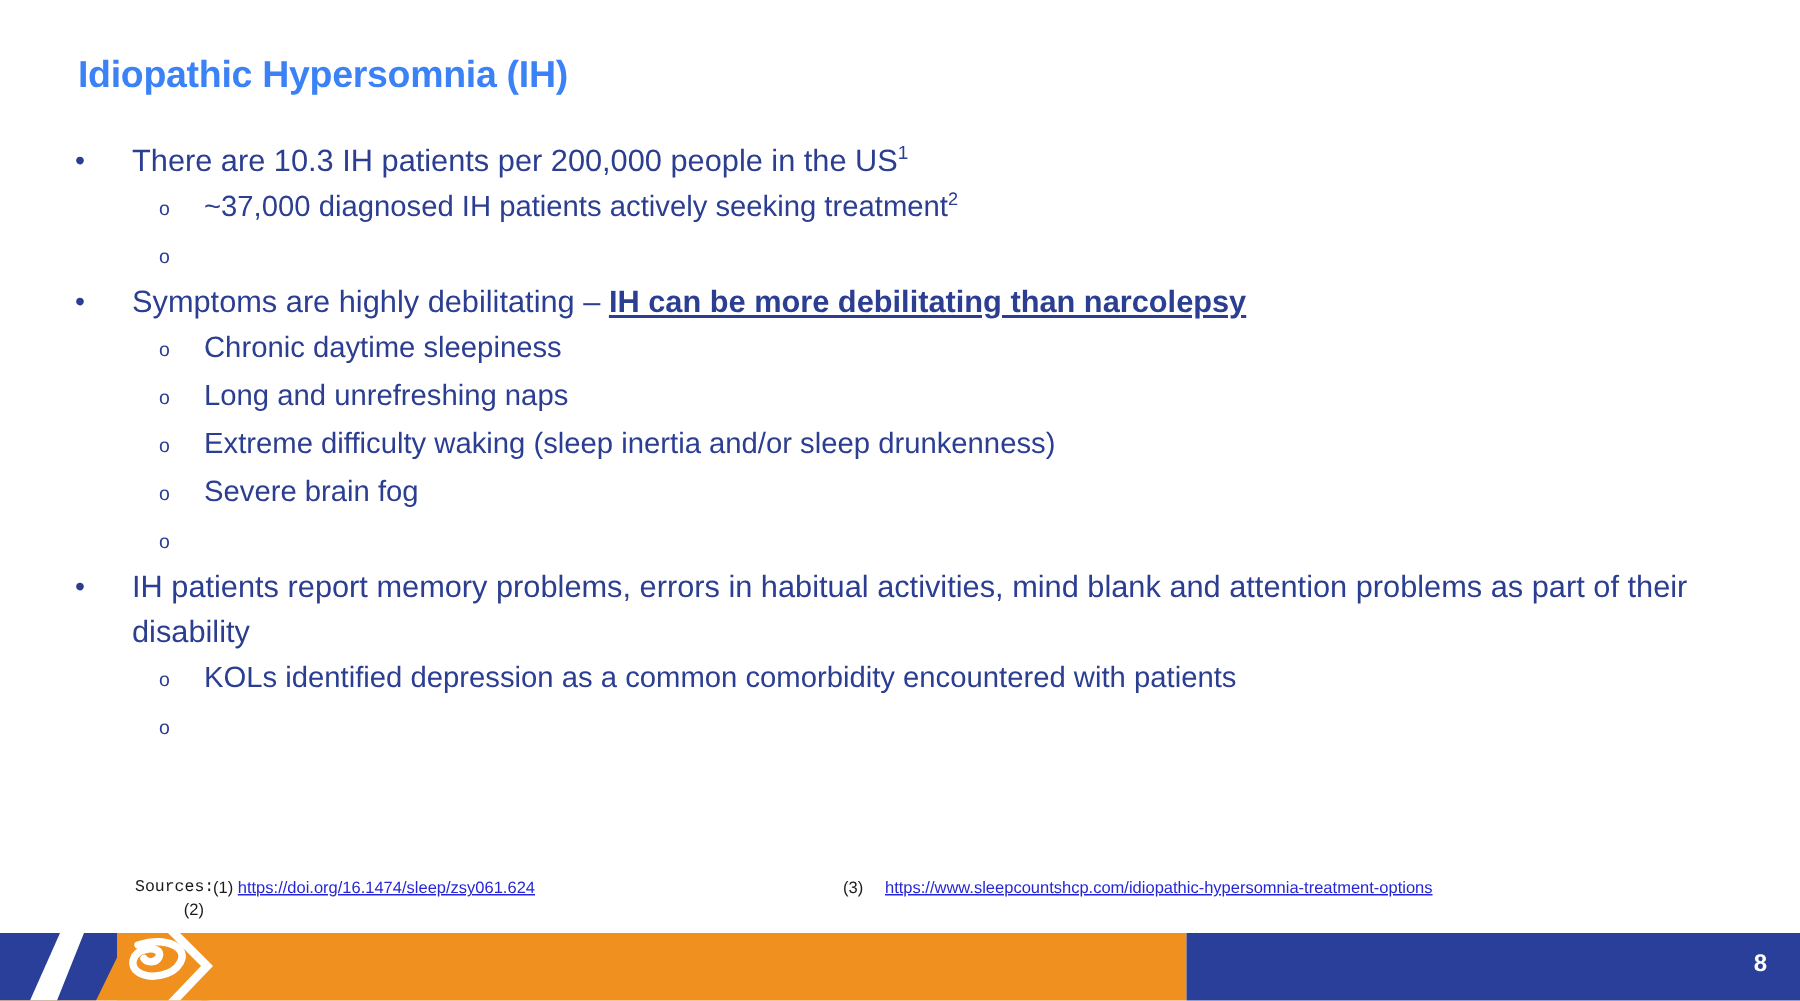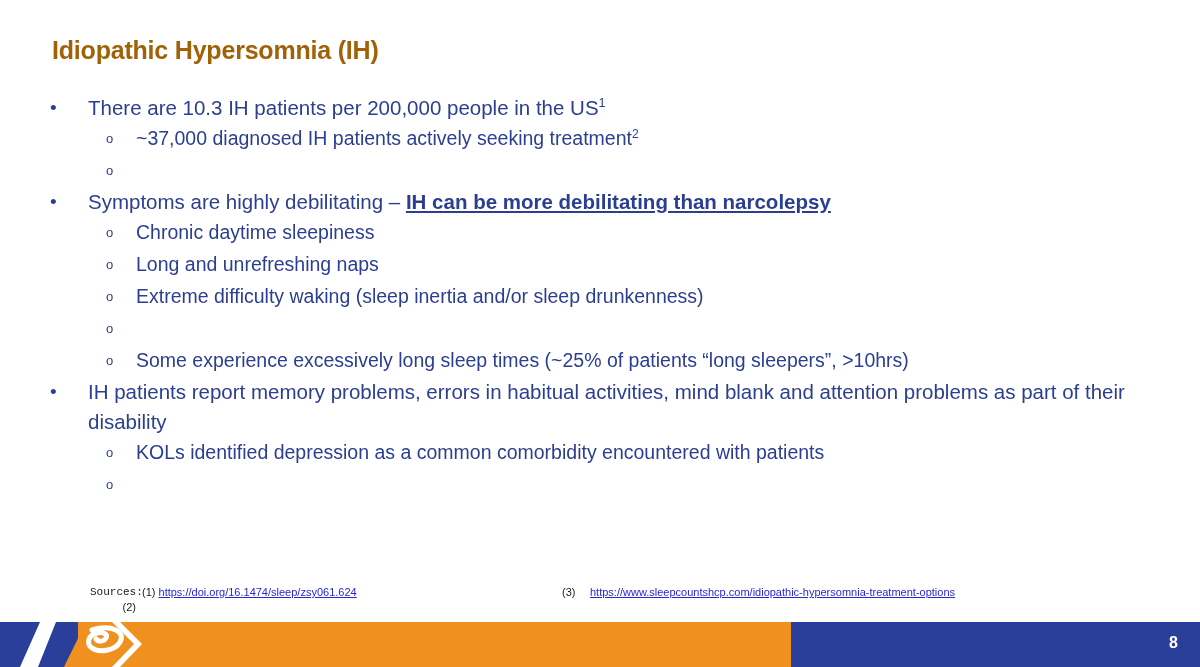--- a/index.html
+++ b/index.html
@@ -21,21 +21,21 @@
     background: #ffffff;
   }
 
   
   .slide-title {
     position: absolute;
     left: 52px;
     top: 36px;
     font-size: 25px;
     font-weight: bold;
-    color: #a16207;
+    color: #3b82f6;
     letter-spacing: -0.2px;
     white-space: nowrap;
   }
 
   
   .body-list {
     position: absolute;
     left: 44px;
     top: 93px;
     width: 1110px;
@@ -203,25 +203,25 @@
       <span class="btext">Long and unrefreshing naps</span>
     </div>
 
     <div class="bullet-row lv2">
       <span class="marker">o</span>
       <span class="btext">Extreme difficulty waking (sleep inertia and/or sleep drunkenness)</span>
     </div>
 
     <div class="bullet-row lv2">
       <span class="marker">o</span>
-    </div>
-
-    <div class="bullet-row lv2">
-      <span class="marker">o</span>
-      <span class="btext">Some experience excessively long sleep times (~25% of patients “long sleepers”, &gt;10hrs)</span>
+      <span class="btext">Severe brain fog</span>
+    </div>
+
+    <div class="bullet-row lv2">
+      <span class="marker">o</span>
     </div>
 
     <div class="bullet-row lv1">
       <span class="marker">•</span>
       <span class="btext">IH patients report memory problems, errors in habitual activities, mind blank and attention problems as part of their disability</span>
     </div>
 
     <div class="bullet-row lv2">
       <span class="marker">o</span>
       <span class="btext">KOLs identified depression as a common comorbidity encountered with patients</span>

